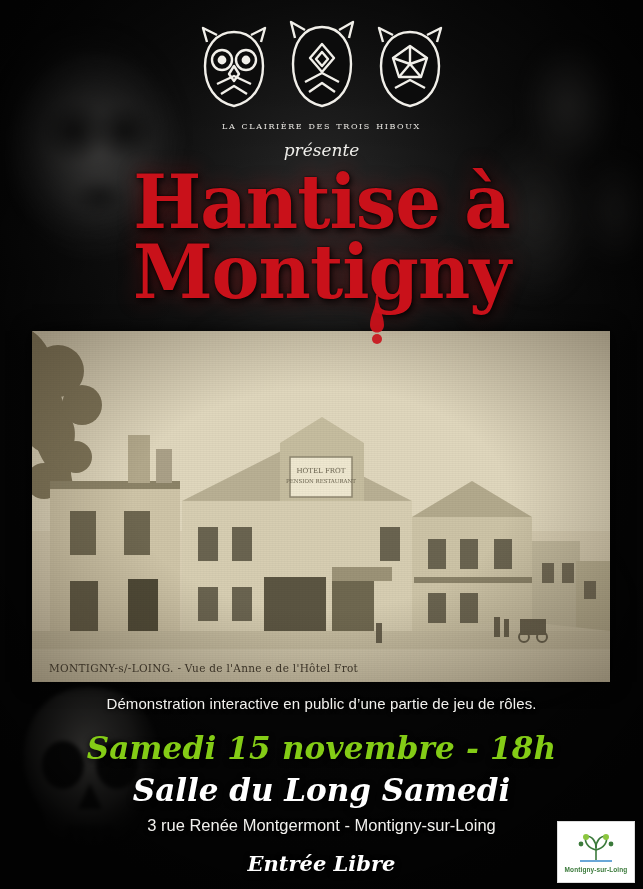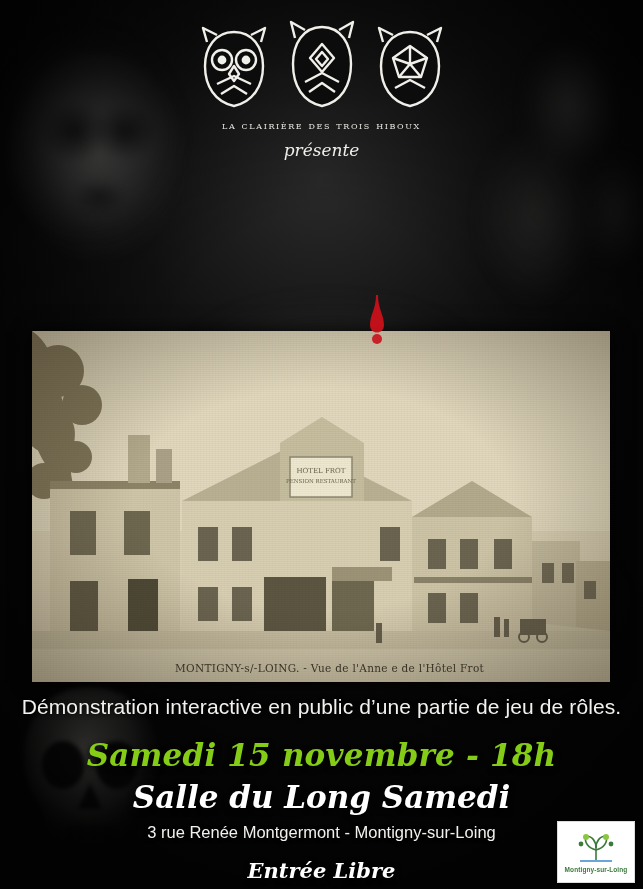--- a/index.html
+++ b/index.html
@@ -182,42 +182,42 @@
     background:
       repeating-linear-gradient(0deg, rgba(0,0,0,0.035) 0 1px, rgba(255,255,255,0.02) 1px 2px),
       repeating-linear-gradient(90deg, rgba(0,0,0,0.02) 0 1px, rgba(255,255,255,0.015) 1px 3px);
     mix-blend-mode: multiply;
     opacity: 0.7;
   }
   .photo-caption {
     position: absolute;
     left: 17px; right: 0;
     bottom: 8px;
-    text-align: center;
+    text-align: left;
     font-family: "DejaVu Serif", serif;
     font-size: 10.5px;
     color: #3a3226;
     letter-spacing: 0.3px;
   }
   .photo-vign {
     position: absolute; inset: 0;
     background: radial-gradient(ellipse 72% 70% at 50% 48%, rgba(0,0,0,0) 45%, rgba(60,50,35,0.45) 100%);
   }
 
   
   .info {
     position: absolute;
     left: 0; right: 0;
     top: 695px;
     text-align: center;
     z-index: 6;
   }
   .demo-line {
     font-family: "Liberation Sans", sans-serif;
-    font-size: 21px;
+    font-size: 15px;
     color: #f2f1ee;
     letter-spacing: 0.1px;
     text-shadow: 0 1px 4px rgba(0,0,0,0.9);
   }
   .date-line {
     margin-top: 18px;
     font-family: "DejaVu Serif", serif;
     font-weight: bold;
     font-style: italic;
     font-size: 31px;
@@ -358,20 +358,24 @@
             <path d="M24 64 L39 56 L54 64"></path>
           </g>
         </svg>
       </span>
 
     </div>
     <div class="troupe-name">LA CLAIRIÈRE DES TROIS HIBOUX</div>
     <div class="presente">présente</div>
   </div>
 
+  <div class="title-block">
+    <div class="title-line">Hantise à</div>
+    <div class="title-line second">Montigny</div>
+  </div>
   <svg class="title-drip" style="left:360px; top:295px;" width="40" height="52" viewBox="0 0 40 52" aria-hidden="true">
     <path d="M16 0 C16 14 10 20 10 30 C10 40 24 40 24 30 C24 20 18 14 18 0 Z" fill="#c9111a" opacity="0.95"></path>
     <circle cx="17" cy="44" r="5" fill="#c9111a" opacity="0.9"></circle>
   </svg>
 
   <div class="photo-wrap">
     <div class="photo">
       <svg width="578" height="351" viewBox="0 0 578 351" aria-hidden="true">
 
         <rect x="0" y="0" width="578" height="351" fill="#d9cfb4"></rect>

